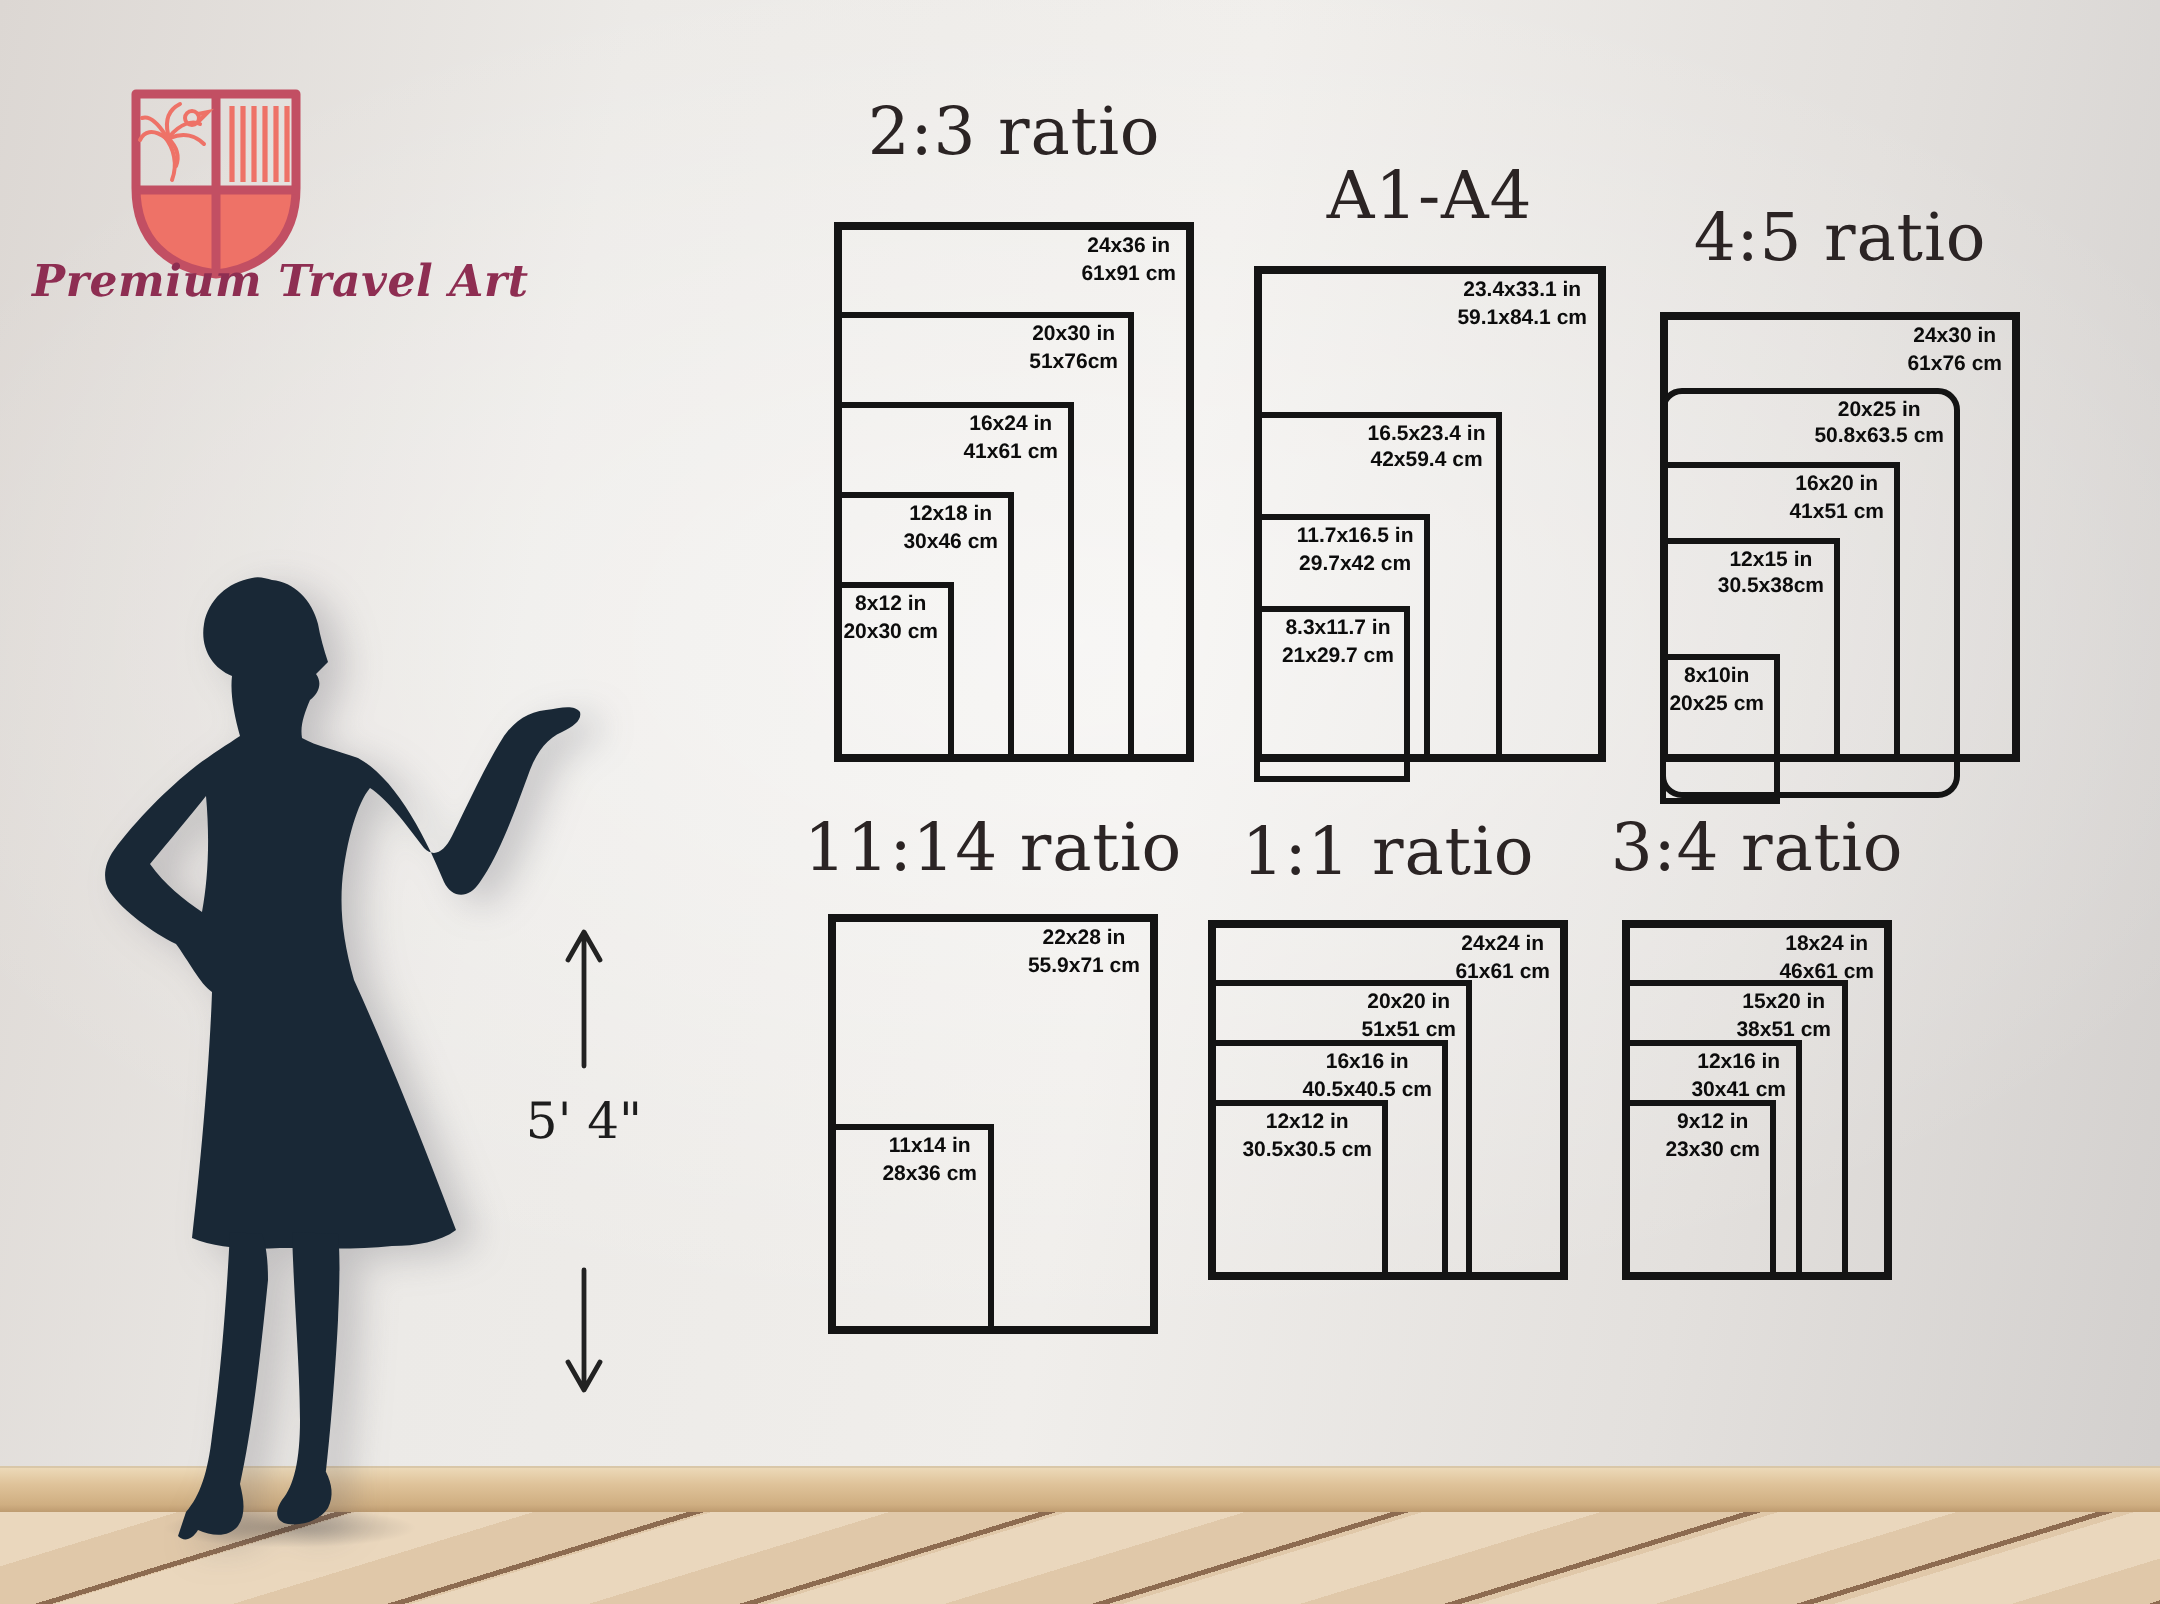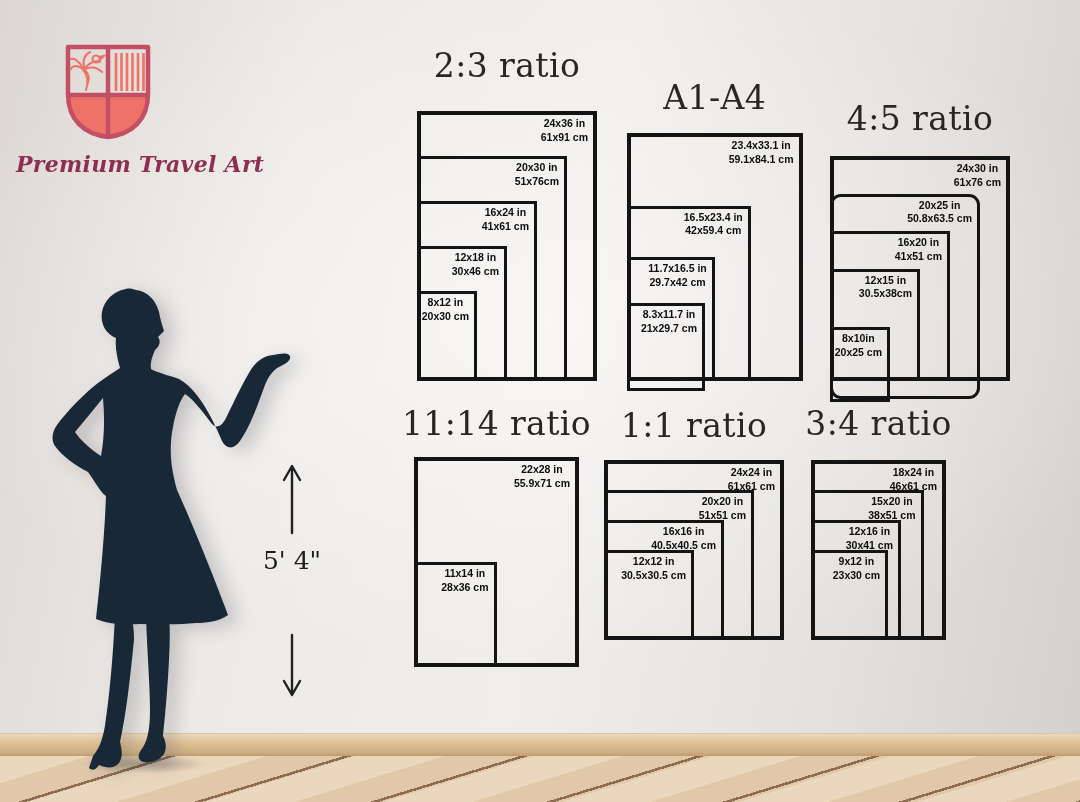--- a/index.html
+++ b/index.html
@@ -32,21 +32,21 @@
       repeating-linear-gradient(163deg, rgba(120,84,58,0) 0 49px, rgba(120,84,58,.8) 49px 51.5px),
       repeating-linear-gradient(163deg, #ead7bd 0 26px, #e0c8a9 26px 52px);
   }
   .floor-shadow{
     position:absolute;left:55px;top:750px;width:180px;height:28px;
     background:radial-gradient(50% 50% at 50% 50%, rgba(25,30,40,.30), rgba(25,30,40,0) 70%);
   }
   
   .logo{position:absolute;left:62px;top:42px;width:92px;height:98px;}
   .brand-name{
-    position:absolute;left:16px;top:151px;width:200px;
+    position:absolute;left:16px;top:128px;width:200px;
     font-family:"DejaVu Serif",serif;font-style:italic;font-weight:700;
     font-size:22px;color:var(--brand-text);letter-spacing:.3px;white-space:nowrap;
   }
   
   .height-arrows{position:absolute;left:272px;top:455px;width:40px;height:260px;}
   .height-text{
     position:absolute;width:120px;text-align:center;left:232px;
     font-family:"DejaVu Serif",serif;font-size:25px;color:#1d1d1d;white-space:nowrap;
   }
   .height-imperial{top:546px;}
@@ -245,21 +245,21 @@
           <span>28x36 cm</span>
         </div>
       </div>
       <div class="group-title" style="left: 694px; top: 406px;">1:1 ratio</div>
       <div class="frame outer" style="left: 604px; top: 460px; width: 180px; height: 180px; z-index: 10;">
         <div class="frame-label">
           <span>24x24 in</span>
           <span>61x61 cm</span>
         </div>
       </div>
-      <div class="frame" style="left: 604px; top: 490px; width: 150px; height: 150px; z-index: 11;">
+      <div class="frame" style="left: 604px; top: 490px; width: 132px; height: 150px; z-index: 11;">
         <div class="frame-label">
           <span>20x20 in</span>
           <span>51x51 cm</span>
         </div>
       </div>
       <div class="frame" style="left: 604px; top: 520px; width: 120px; height: 120px; z-index: 12;">
         <div class="frame-label">
           <span>16x16 in</span>
           <span>40.5x40.5 cm</span>
         </div>

